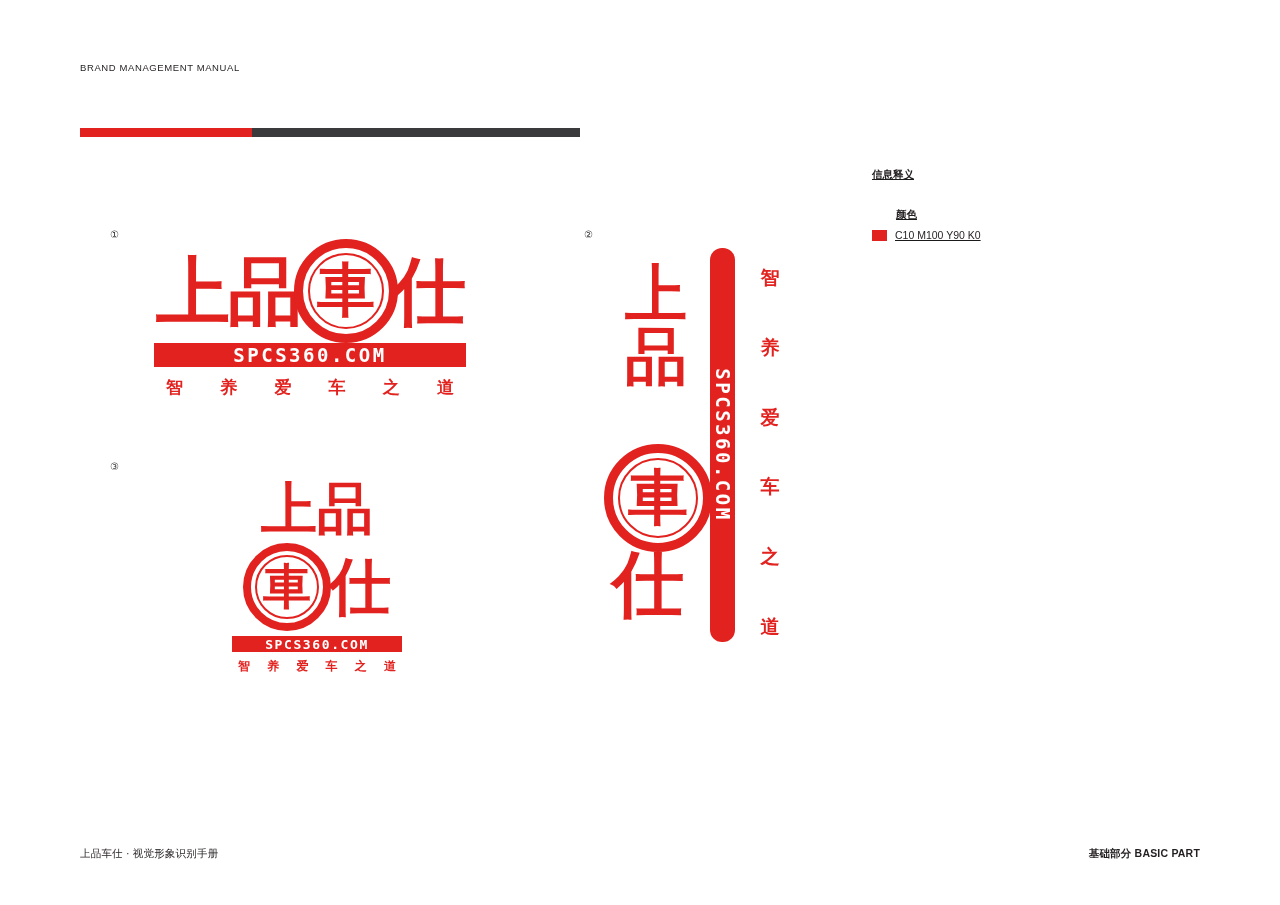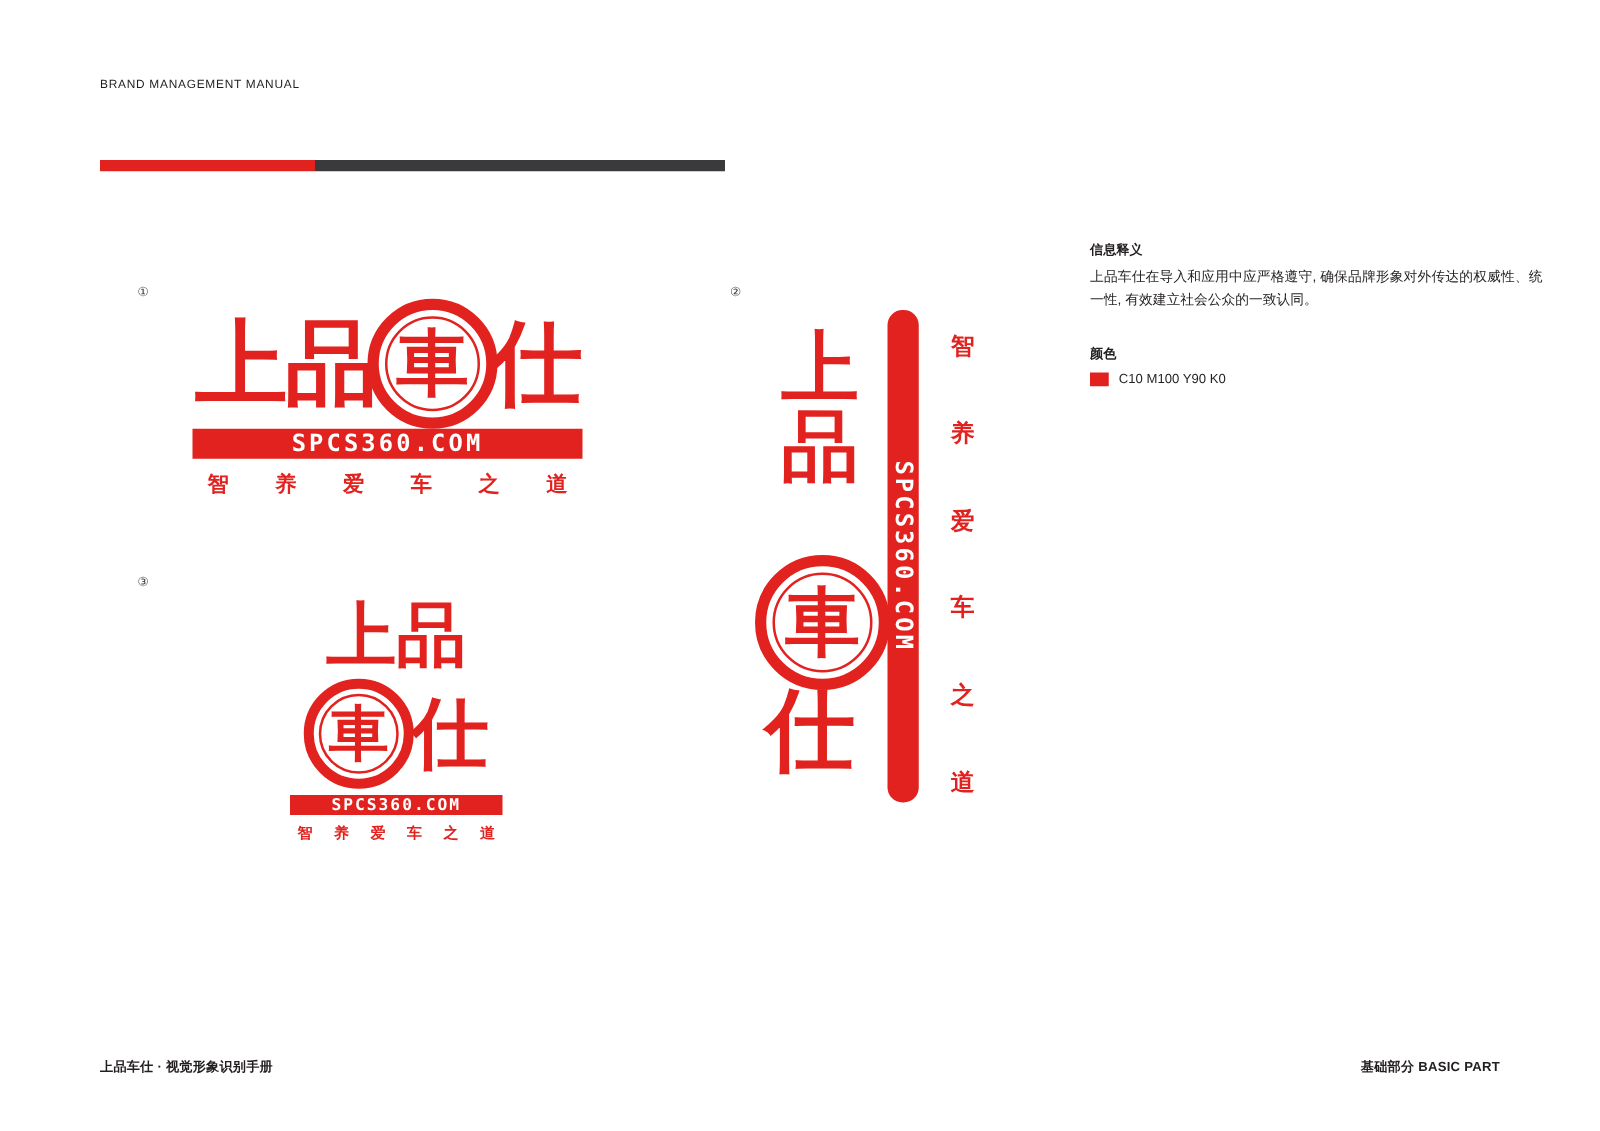--- a/index.html
+++ b/index.html
@@ -61,38 +61,40 @@
     line-height: 1;
   }
   .fignum.n1 { left: 110px; top: 230px; }
   .fignum.n2 { left: 584px; top: 230px; }
   .fignum.n3 { left: 110px; top: 462px; }
 
   
   .info {
     position: absolute;
     left: 872px;
-    top: 193px;
+    top: 168px;
     width: 362px;
+    text-decoration: underline;
   }
   .info h3 {
     font-size: 10.5px;
     font-weight: 700;
     margin: 0 0 7px 0;
     color: #231f20;
   }
   .info p {
     font-size: 11px;
     line-height: 1.62;
     margin: 0 0 9px 0;
     color: #231f20;
     text-align: justify;
   }
   .info .color-head {
     margin-top: 26px;
+    margin-left: 24px;
   }
   .swatch-row {
     display: flex;
     align-items: flex-end;
     gap: 8px;
     margin-top: 6px;
   }
   .swatch {
     width: 15px;
     height: 11px;
@@ -103,21 +105,21 @@
     font-size: 10.5px;
     color: #231f20;
   }
 
   
   .footer-left {
     position: absolute;
     left: 80px;
     bottom: 44px;
     font-size: 10.5px;
-    font-weight: 700;
+    font-weight: 400;
     color: #231f20;
     letter-spacing: 0.2px;
   }
   .footer-right {
     position: absolute;
     right: 80px;
     bottom: 44px;
     font-size: 10.5px;
     font-weight: 700;
     color: #231f20;
@@ -435,21 +437,20 @@
       <span>养</span>
       <span>爱</span>
       <span>车</span>
       <span>之</span>
       <span>道</span>
     </div>
   </div>
 
   <div class="info">
     <h3>信息释义</h3>
-    <p>上品车仕在导入和应用中应严格遵守, 确保品牌形象对外传达的权威性、统一性, 有效建立社会公众的一致认同。</p>
     <h3 class="color-head">颜色</h3>
     <div class="swatch-row">
       <span class="swatch" style="background: rgb(226, 34, 31);"></span>
       <span class="swatch-label">C10 M100 Y90 K0</span>
     </div>
   </div>
 
   <div class="footer-left">上品车仕 · 视觉形象识别手册</div>
   <div class="footer-right">基础部分  BASIC PART</div>
 

